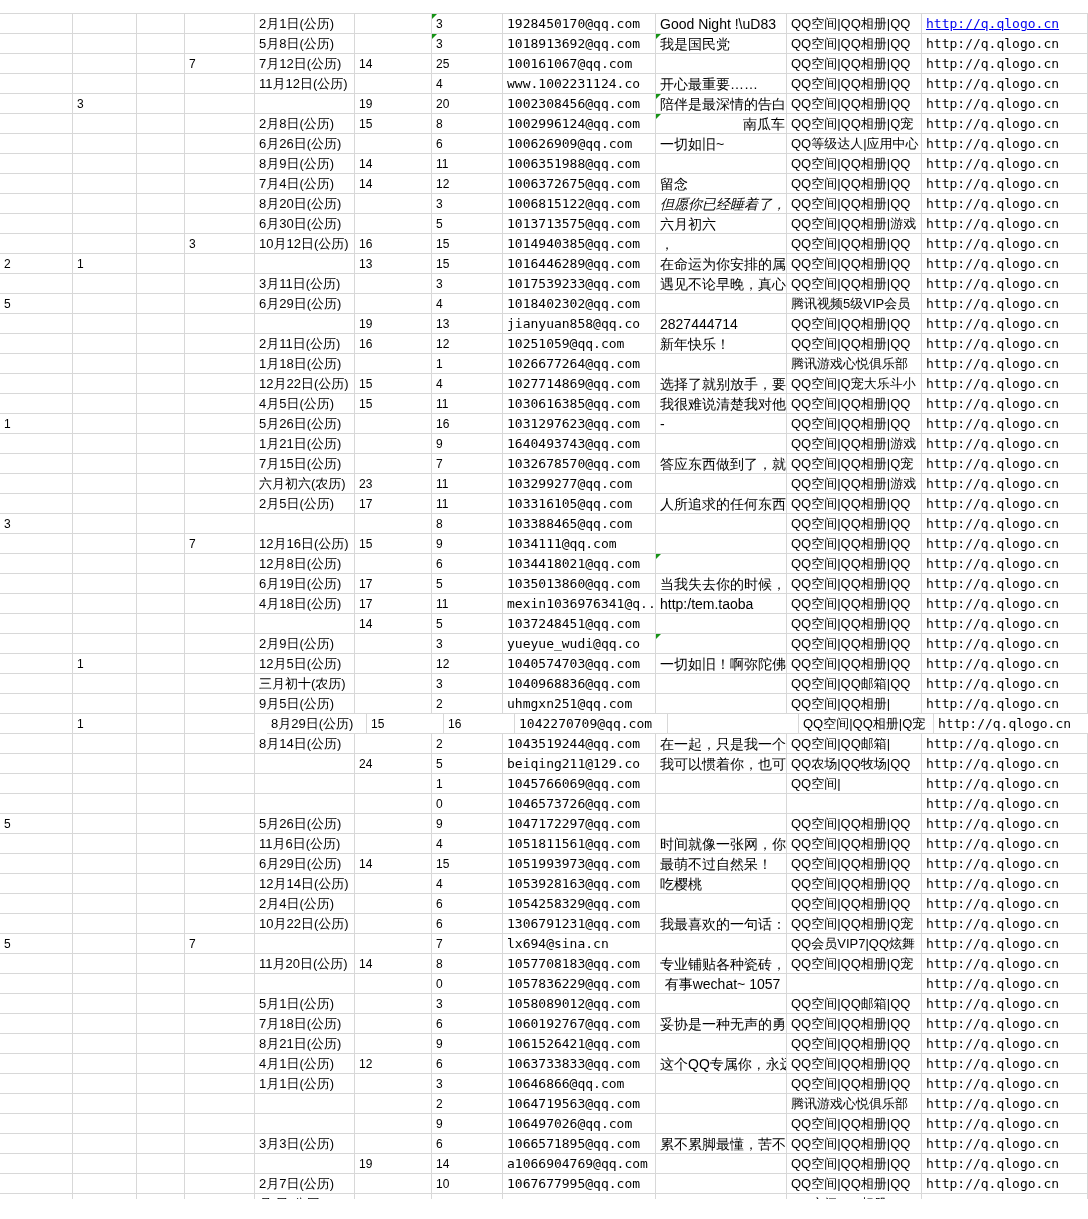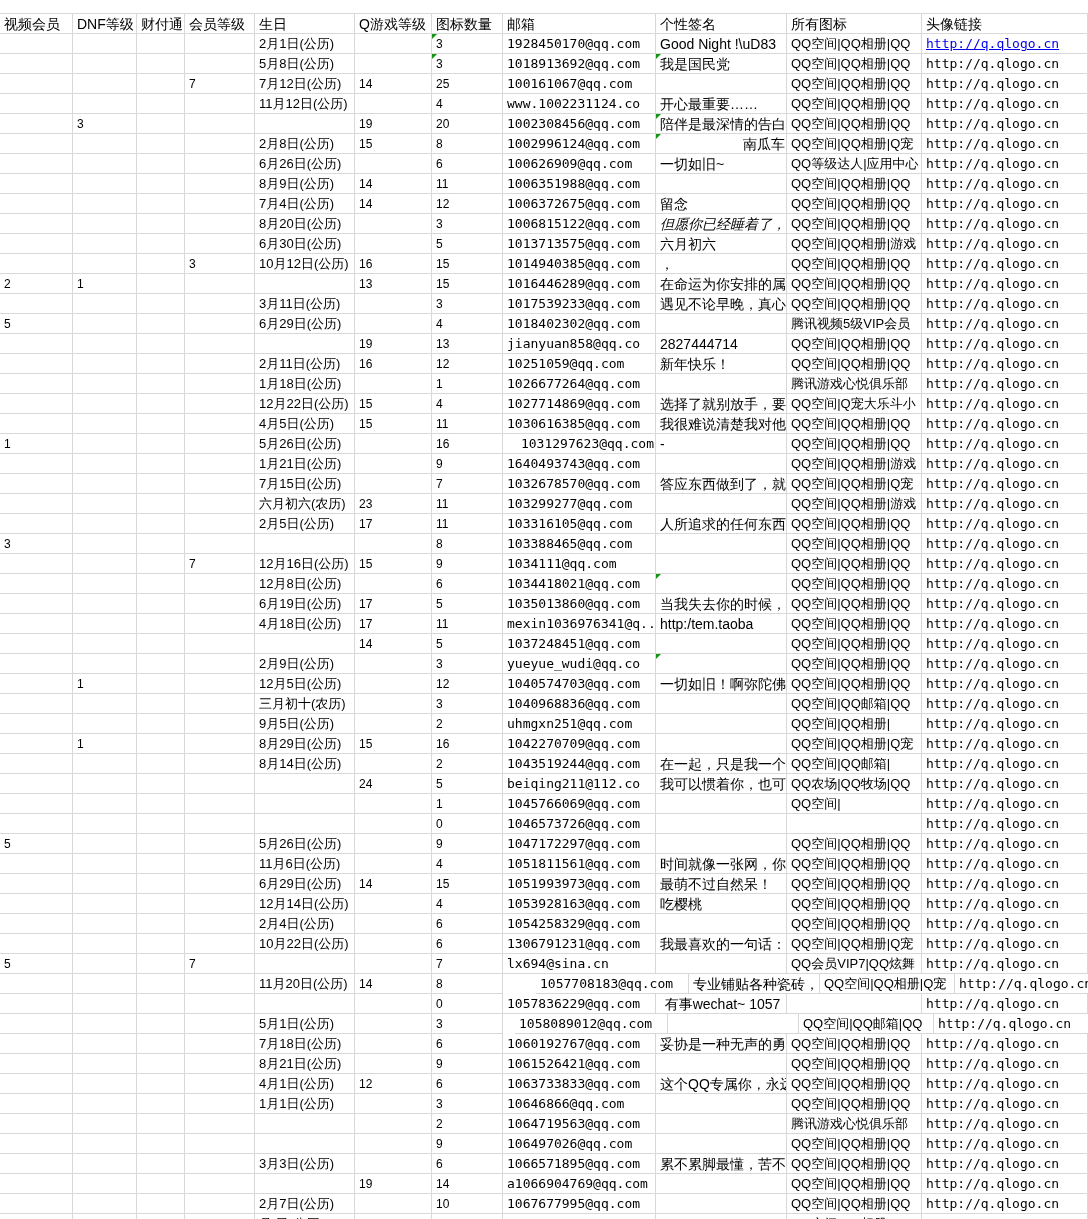--- a/index.html
+++ b/index.html
@@ -25,35 +25,20 @@
   .tri{position:absolute;top:0;left:0;width:0;height:0;
     border-top:5px solid #169416;border-right:5px solid transparent;}
   #partial .row{height:5px;}
   #partial .cell{border-bottom:none;}
 </style>
 </head>
 <body>
 
 <div id="sheet">
   <div id="topstrip"></div>
-  <div id="header">
-      <div class="row">
-        <div class="cell h" style="width: 73px;">视频会员</div>
-        <div class="cell h" style="width: 64px;">DNF等级</div>
-        <div class="cell h" style="width: 48px;">财付通</div>
-        <div class="cell h" style="width: 70px;">会员等级</div>
-        <div class="cell h" style="width: 100px;">生日</div>
-        <div class="cell h" style="width: 77px;">Q游戏等级</div>
-        <div class="cell h" style="width: 71px;">图标数量</div>
-        <div class="cell h" style="width: 153px;">邮箱</div>
-        <div class="cell h" style="width: 131px;">个性签名</div>
-        <div class="cell h" style="width: 135px;">所有图标</div>
-        <div class="cell h" style="width: 166px;">头像链接</div>
-      </div>
-    </div>
   <div id="body">
       <div class="row">
         <div class="cell num" style="width: 73px;"></div>
         <div class="cell num" style="width: 64px;"></div>
         <div class="cell num" style="width: 48px;"></div>
         <div class="cell num" style="width: 70px;"></div>
         <div class="cell date" style="width: 100px;">2月1日(公历)</div>
         <div class="cell num" style="width: 77px;"></div>
         <div class="cell num" style="width: 71px;">3<span class="tri"></span></div>
         <div class="cell mono" style="width: 153px;">1928450170@qq.com</div>
@@ -309,21 +294,21 @@
         <div class="cell mono" style="width: 166px;">http://q.qlogo.cn</div>
       </div>
       <div class="row">
         <div class="cell num" style="width: 73px;">1</div>
         <div class="cell num" style="width: 64px;"></div>
         <div class="cell num" style="width: 48px;"></div>
         <div class="cell num" style="width: 70px;"></div>
         <div class="cell date" style="width: 100px;">5月26日(公历)</div>
         <div class="cell num" style="width: 77px;"></div>
         <div class="cell num" style="width: 71px;">16</div>
-        <div class="cell mono" style="width: 153px; text-align: right;">1031297623@qq.com</div>
+        <div class="cell mono" style="width: 153px;">1031297623@qq.com</div>
         <div class="cell sig" style="width: 131px;">-</div>
         <div class="cell icons" style="width: 135px;">QQ空间|QQ相册|QQ</div>
         <div class="cell mono" style="width: 166px;">http://q.qlogo.cn</div>
       </div>
       <div class="row">
         <div class="cell num" style="width: 73px;"></div>
         <div class="cell num" style="width: 64px;"></div>
         <div class="cell num" style="width: 48px;"></div>
         <div class="cell num" style="width: 70px;"></div>
         <div class="cell date" style="width: 100px;">1月21日(公历)</div>
@@ -501,21 +486,21 @@
         <div class="cell mono" style="width: 153px;">uhmgxn251@qq.com</div>
         <div class="cell sig" style="width: 131px;"></div>
         <div class="cell icons" style="width: 135px;">QQ空间|QQ相册|</div>
         <div class="cell mono" style="width: 166px;">http://q.qlogo.cn</div>
       </div>
       <div class="row">
         <div class="cell num" style="width: 73px;"></div>
         <div class="cell num" style="width: 64px;">1</div>
         <div class="cell num" style="width: 48px;"></div>
         <div class="cell num" style="width: 70px;"></div>
-        <div class="cell date" style="width: 100px;">8月29日(公历)</div>
+        <div class="cell date" style="width: 100px; margin-left: 12px;">8月29日(公历)</div>
         <div class="cell num" style="width: 77px;">15</div>
         <div class="cell num" style="width: 71px;">16</div>
         <div class="cell mono" style="width: 153px;">1042270709@qq.com</div>
         <div class="cell sig" style="width: 131px;"></div>
         <div class="cell icons" style="width: 135px;">QQ空间|QQ相册|Q宠</div>
         <div class="cell mono" style="width: 166px;">http://q.qlogo.cn</div>
       </div>
       <div class="row">
         <div class="cell num" style="width: 73px;"></div>
         <div class="cell num" style="width: 64px;"></div>
@@ -530,21 +515,21 @@
         <div class="cell mono" style="width: 166px;">http://q.qlogo.cn</div>
       </div>
       <div class="row">
         <div class="cell num" style="width: 73px;"></div>
         <div class="cell num" style="width: 64px;"></div>
         <div class="cell num" style="width: 48px;"></div>
         <div class="cell num" style="width: 70px;"></div>
         <div class="cell date" style="width: 100px;"></div>
         <div class="cell num" style="width: 77px;">24</div>
         <div class="cell num" style="width: 71px;">5</div>
-        <div class="cell mono" style="width: 153px;">beiqing211@112.co</div>
+        <div class="cell mono" style="width: 153px;">beiqing211@129.co</div>
         <div class="cell sig" style="width: 131px;">我可以惯着你，也可</div>
         <div class="cell icons" style="width: 135px;">QQ农场|QQ牧场|QQ</div>
         <div class="cell mono" style="width: 166px;">http://q.qlogo.cn</div>
       </div>
       <div class="row">
         <div class="cell num" style="width: 73px;"></div>
         <div class="cell num" style="width: 64px;"></div>
         <div class="cell num" style="width: 48px;"></div>
         <div class="cell num" style="width: 70px;"></div>
         <div class="cell date" style="width: 100px;"></div>
@@ -660,21 +645,21 @@
         <div class="cell mono" style="width: 166px;">http://q.qlogo.cn</div>
       </div>
       <div class="row">
         <div class="cell num" style="width: 73px;"></div>
         <div class="cell num" style="width: 64px;"></div>
         <div class="cell num" style="width: 48px;"></div>
         <div class="cell num" style="width: 70px;"></div>
         <div class="cell date" style="width: 100px;">11月20日(公历)</div>
         <div class="cell num" style="width: 77px;">14</div>
         <div class="cell num" style="width: 71px;">8</div>
-        <div class="cell mono" style="width: 153px; margin-left: 33px;">1057708183@qq.com</div>
+        <div class="cell mono" style="width: 153px;">1057708183@qq.com</div>
         <div class="cell sig" style="width: 131px;">专业铺贴各种瓷砖，</div>
         <div class="cell icons" style="width: 135px;">QQ空间|QQ相册|Q宠</div>
         <div class="cell mono" style="width: 166px;">http://q.qlogo.cn</div>
       </div>
       <div class="row">
         <div class="cell num" style="width: 73px;"></div>
         <div class="cell num" style="width: 64px;"></div>
         <div class="cell num" style="width: 48px;"></div>
         <div class="cell num" style="width: 70px;"></div>
         <div class="cell date" style="width: 100px;"></div>
@@ -686,21 +671,21 @@
         <div class="cell mono" style="width: 166px;">http://q.qlogo.cn</div>
       </div>
       <div class="row">
         <div class="cell num" style="width: 73px;"></div>
         <div class="cell num" style="width: 64px;"></div>
         <div class="cell num" style="width: 48px;"></div>
         <div class="cell num" style="width: 70px;"></div>
         <div class="cell date" style="width: 100px;">5月1日(公历)</div>
         <div class="cell num" style="width: 77px;"></div>
         <div class="cell num" style="width: 71px;">3</div>
-        <div class="cell mono" style="width: 153px; margin-left: 12px;">1058089012@qq.com</div>
+        <div class="cell mono" style="width: 153px;">1058089012@qq.com</div>
         <div class="cell sig" style="width: 131px;"></div>
         <div class="cell icons" style="width: 135px;">QQ空间|QQ邮箱|QQ</div>
         <div class="cell mono" style="width: 166px;">http://q.qlogo.cn</div>
       </div>
       <div class="row">
         <div class="cell num" style="width: 73px;"></div>
         <div class="cell num" style="width: 64px;"></div>
         <div class="cell num" style="width: 48px;"></div>
         <div class="cell num" style="width: 70px;"></div>
         <div class="cell date" style="width: 100px;">7月18日(公历)</div>

